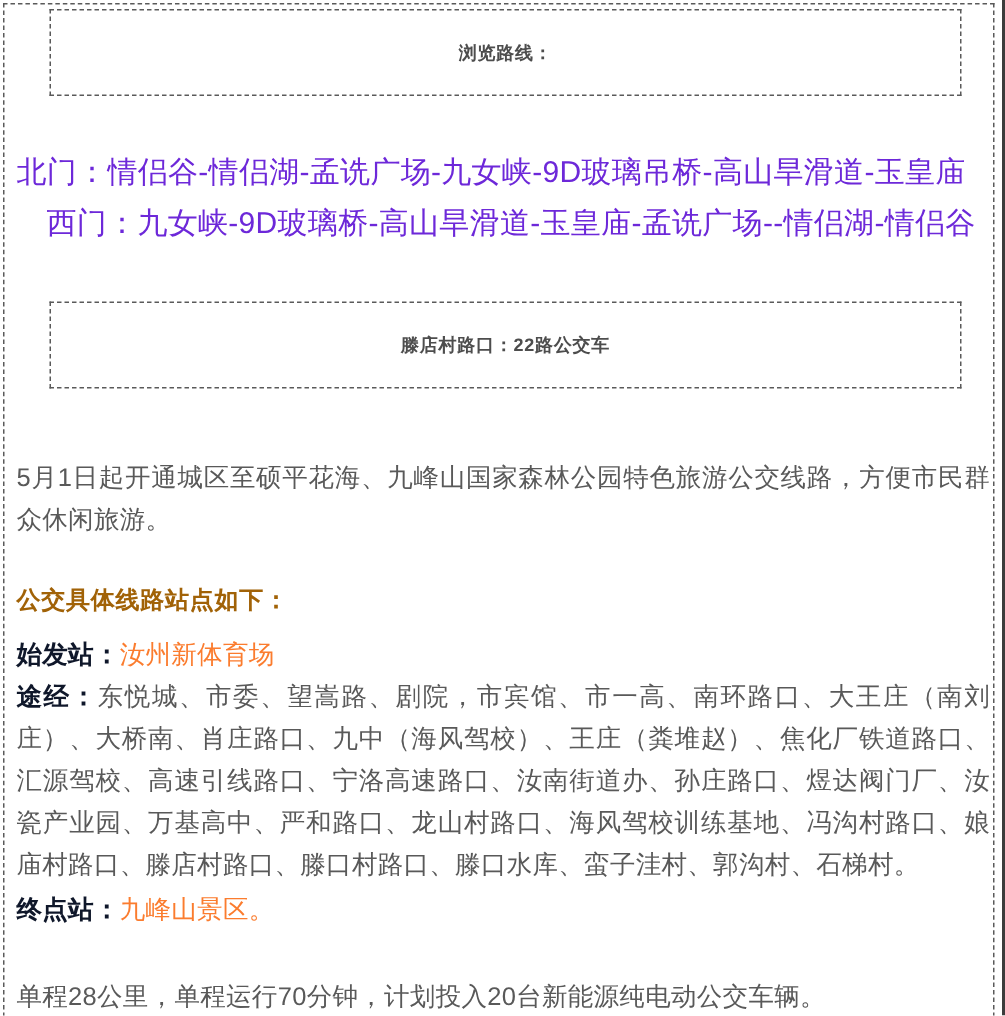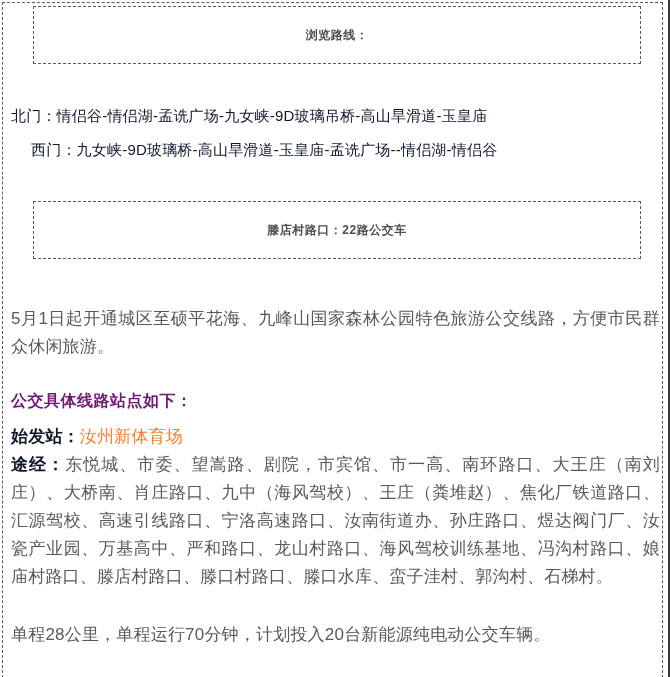--- a/index.html
+++ b/index.html
@@ -37,43 +37,43 @@
     justify-content:center;
   }
   .dash-box .box-title{
     font-size:12px;
     font-weight:bold;
     color:#4d4d4d;
     letter-spacing:0.5px;
   }
   .route-line{
     margin:0;
-    font-size:15px;
+    font-size:20px;
     line-height:19px;
-    color:#0f172a;
+    color:#6d28d9;
     letter-spacing:0.2px;
   }
   .route-line.first{margin-top:42px;}
   .route-line.second{margin-top:15px;margin-left:20px;}
   .box2{margin-top:42px;}
   .para{
     margin:0;
     font-size:17px;
     line-height:28px;
     color:#595959;
     letter-spacing:0.2px;
     text-align:justify;
   }
   .intro{margin-top:46px;}
   .stops-heading{
     margin:30px 0 0 0;
     font-size:16px;
     line-height:20px;
     font-weight:bold;
-    color:#701a75;
+    color:#a16207;
     letter-spacing:0.5px;
   }
   .start-line{margin-top:12px;}
   .label-bold{
     font-weight:bold;
     color:#0f172a;
   }
   .accent-bold{
     font-weight:normal;
     color:#fb7c2e;
@@ -105,18 +105,21 @@
   <p class="stops-heading">公交具体线路站点如下：</p>
 
   <p class="para start-line">
     <span class="label-bold">始发站：</span><span class="accent-bold">汝州新体育场</span>
   </p>
 
   <p class="para">
     <span class="label-bold">途经：</span><span>东悦城、市委、望嵩路、剧院，市宾馆、市一高、南环路口、大王庄（南刘庄）、大桥南、肖庄路口、九中（海风驾校）、王庄（粪堆赵）、焦化厂铁道路口、汇源驾校、高速引线路口、宁洛高速路口、汝南街道办、孙庄路口、煜达阀门厂、汝瓷产业园、万基高中、严和路口、龙山村路口、海风驾校训练基地、冯沟村路口、娘庙村路口、滕店村路口、滕口村路口、滕口水库、蛮子洼村、郭沟村、石梯村。</span>
   </p>
 
+  <p class="para end-line">
+    <span class="label-bold">终点站：</span><span class="accent-bold">九峰山景区。</span>
+  </p>
 
   <p class="para summary">单程28公里，单程运行70分钟，计划投入20台新能源纯电动公交车辆。</p>
 
 </div>
 
 <div class="right-edge"></div>
 
 </body></html>

